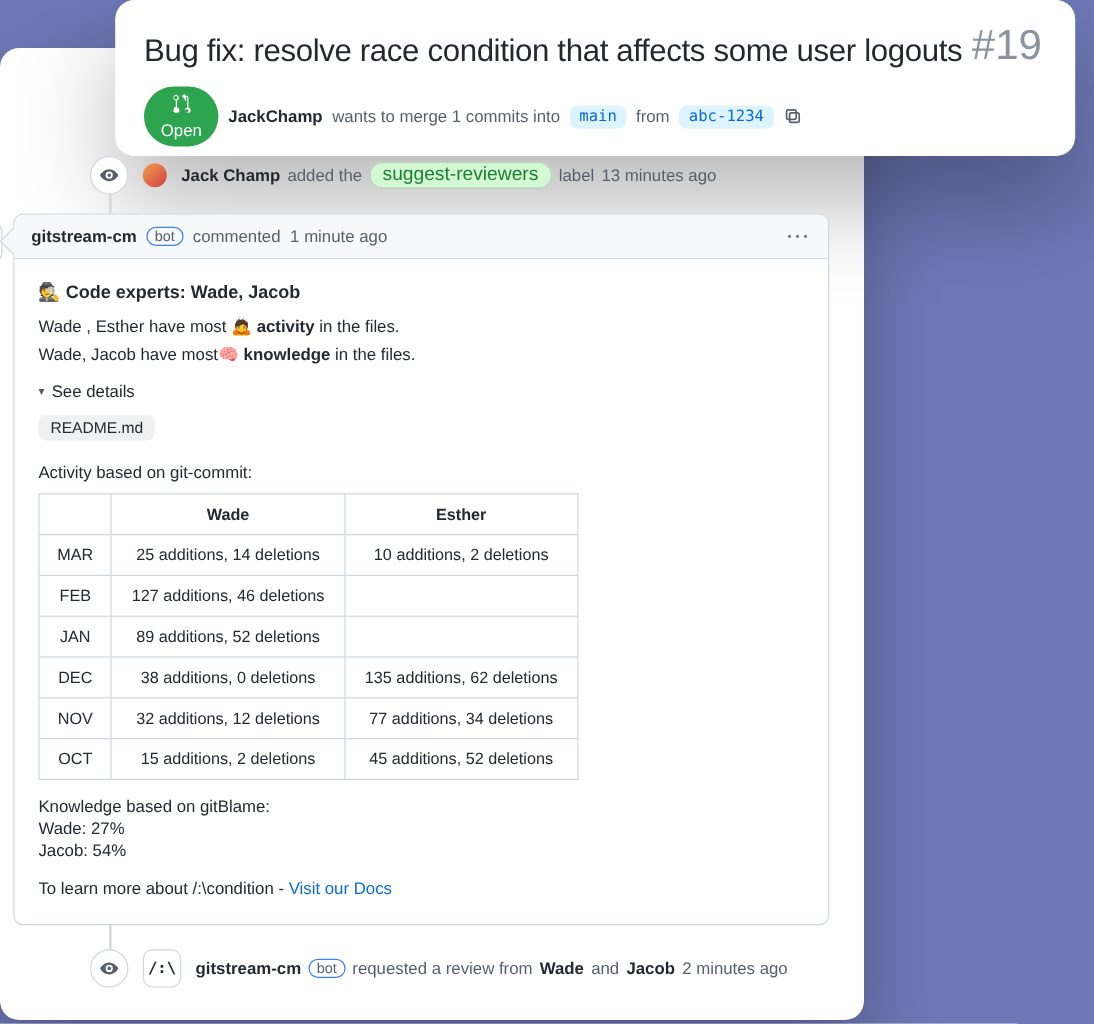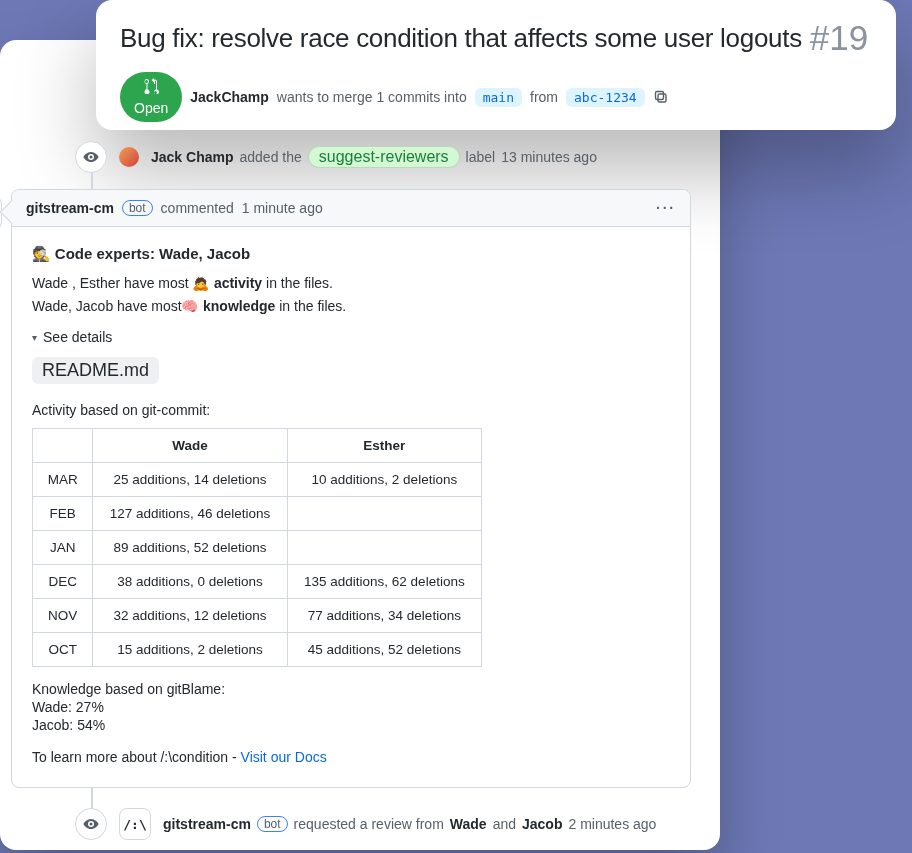--- a/index.html
+++ b/index.html
@@ -23,42 +23,42 @@
   .shadow-card {
     position: absolute;
     top: 0; left: 96px;
     width: 800px;
     height: 130px;
     background: #fff;
     border-radius: 16px;
     box-shadow: 0 40px 80px rgba(0,0,0,0.28);
     padding: 18px 24px 20px 24px;
   }
-  .pr-title-row { display: flex; align-items: center; gap: 8px; margin-bottom: 14px; }
+  .pr-title-row { display: flex; align-items: flex-end; gap: 8px; margin-bottom: 14px; }
   .pr-title { font-size: 26px; font-weight: 400; color: #24292f; letter-spacing: -0.3px; }
   .pr-number { font-size: 35px; font-weight: 300; color: #8b949e; }
   .pr-meta-row { display: flex; align-items: center; gap: 8px; font-size: 14px; color: #57606a; }
   .open-badge {
     display: inline-flex; align-items: center; gap: 6px;
     background: #2da44e; color: #fff;
     padding: 6px 14px; border-radius: 999px;
     font-weight: 500; font-size: 14px; flex-direction: column;
   }
   .branch-pill {
     background: #ddf4ff; color: #0969da;
     padding: 2px 8px; border-radius: 6px;
     font-family: ui-monospace, SFMono-Regular, Menlo, monospace;
     font-size: 13px;
   }
   .copy-icon { color: #57606a; }
   .author-name { font-weight: 600; color: #24292f; }
 
   .timeline {
     position: absolute;
-    top: 135px; left: 75px;
+    top: 124px; left: 75px;
     width: 610px;
   }
   .timeline-line {
     position: absolute;
     left: 16px; top: 20px; bottom: 10px;
     width: 2px; background: #d0d7de;
     z-index: 0;
   }
   .tl-item {
     position: relative;
@@ -143,21 +143,21 @@
   .kebab { color: #57606a; letter-spacing: 2px; font-weight: 700; }
   .comment-body { padding: 18px 20px 22px 20px; font-size: 14px; color: #24292f; }
   .cb-h { font-weight: 700; font-size: 15px; margin-bottom: 10px; }
   .cb-p { margin-bottom: 2px; line-height: 1.5; }
   .details-row { display: flex; align-items: center; gap: 6px; margin: 12px 0 6px 0; color: #24292f; }
   .caret { font-size: 10px; color: #57606a; }
   .file-pill {
     display: inline-block;
     background: #eef0f2; color: #24292f;
     padding: 3px 10px; border-radius: 6px;
-    font-size: 18px; margin: 6px 0 12px 0;
+    font-size: 13px; margin: 6px 0 12px 0;
   }
   .sub-h { margin: 6px 0 10px 0; }
   table.acttbl {
     border-collapse: collapse;
     width: 450px;
     font-size: 13.5px;
     margin-bottom: 14px;
   }
   table.acttbl th, table.acttbl td {
     border: 1px solid #d0d7de;

